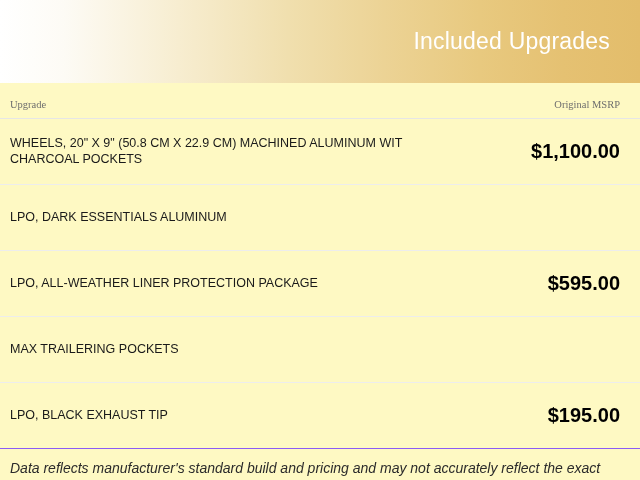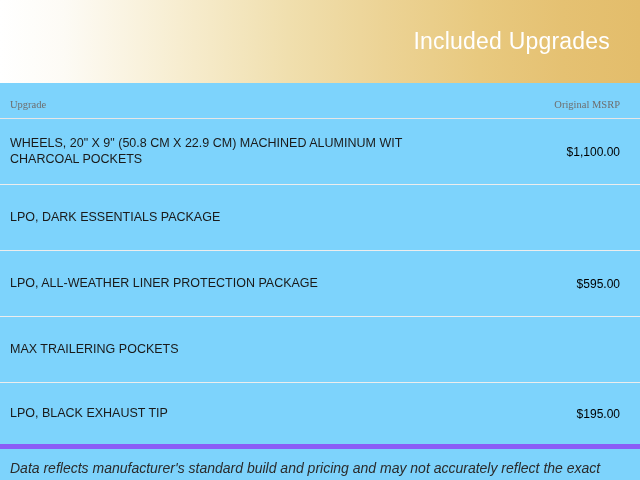--- a/index.html
+++ b/index.html
@@ -8,21 +8,21 @@
     padding: 0;
     width: 640px;
     height: 480px;
     background: #ffffff;
     font-family: "Liberation Sans", sans-serif;
   }
   #page {
     position: relative;
     width: 640px;
     height: 480px;
-    background: #7dd3fc;
+    background: #fef9c3;
     overflow: hidden;
   }
   
   .header {
     position: relative;
     width: 640px;
     height: 83px;
     background: linear-gradient(to right,
         #ffffff 0%,
         #fdfbf5 10%,
@@ -62,31 +62,31 @@
   
   .rows { width: 100%; }
   .row {
     display: flex;
     align-items: center;
     justify-content: space-between;
     min-height: 66px;
     padding: 8px 20px 8px 10px;
     border-bottom: 1px solid #ededed;
   }
-  .row:last-child { border-bottom: 5px solid #8b5cf6; }
+  .row:last-child { border-bottom: 1px solid #8b5cf6; }
   .row-name {
     font-size: 12.5px;
     color: #1a1a1a;
     line-height: 1.25;
     max-width: 430px;
     text-align: left;
   }
   .row-price {
-    font-size: 12px;
-    font-weight: normal;
+    font-size: 20px;
+    font-weight: bold;
     color: #000000;
     white-space: nowrap;
     text-align: left;
     padding-left: 12px;
   }
   
   .row.tall .row-price { align-self: center; }
 
   
   .footnote {
@@ -112,21 +112,21 @@
   </div>
 
   <div class="rows">
 
     <div class="row tall">
       <div class="row-name">WHEELS, 20" X 9" (50.8 CM X 22.9 CM) MACHINED ALUMINUM WIT CHARCOAL POCKETS</div>
       <div class="row-price">$1,100.00</div>
     </div>
 
     <div class="row">
-      <div class="row-name">LPO, DARK ESSENTIALS PACKAGE</div>
+      <div class="row-name">LPO, DARK ESSENTIALS ALUMINUM</div>
     </div>
 
     <div class="row">
       <div class="row-name">LPO, ALL-WEATHER LINER PROTECTION PACKAGE</div>
       <div class="row-price">$595.00</div>
     </div>
 
     <div class="row">
       <div class="row-name">MAX TRAILERING POCKETS</div>
     </div>

